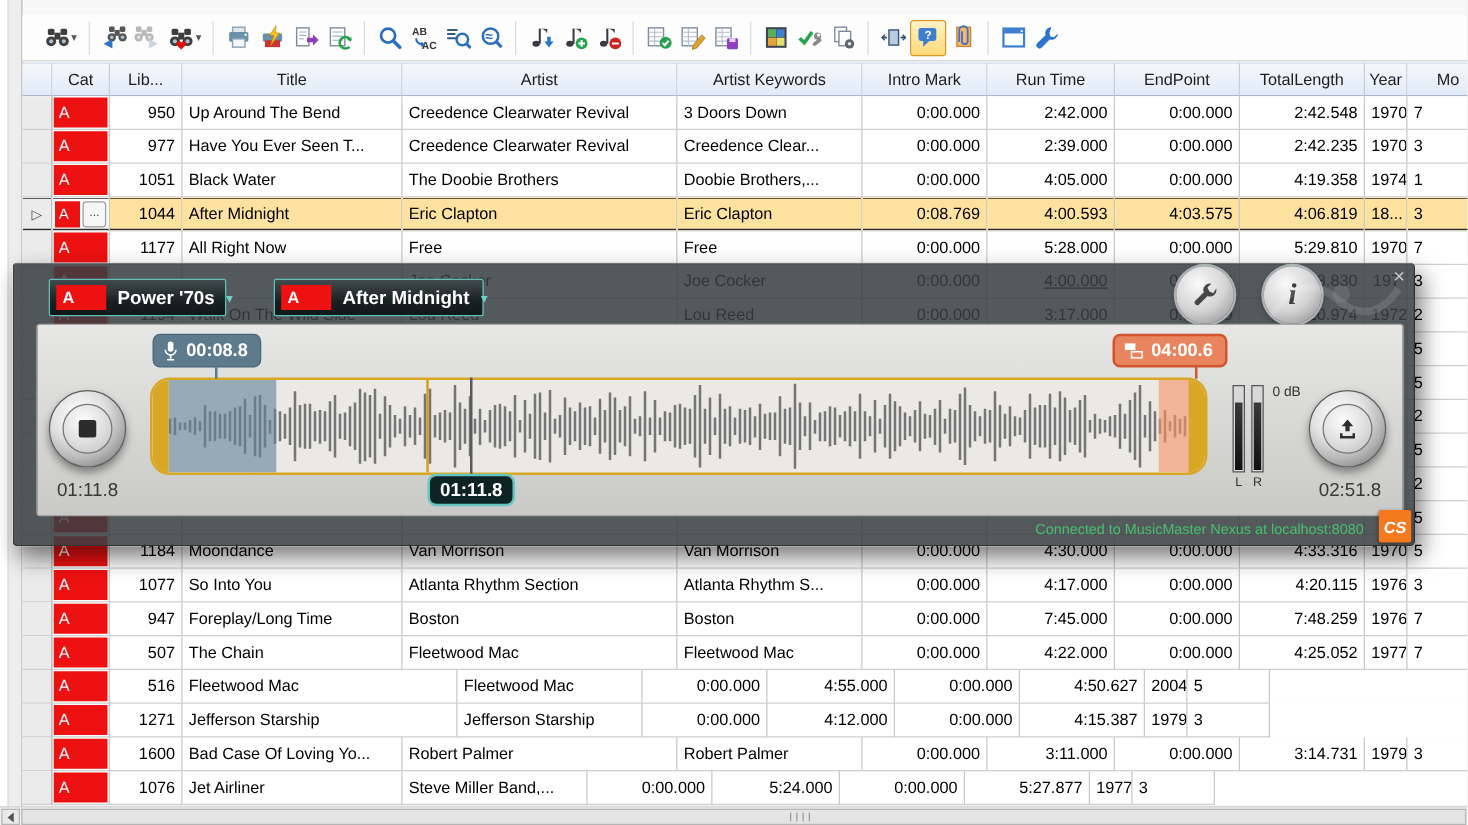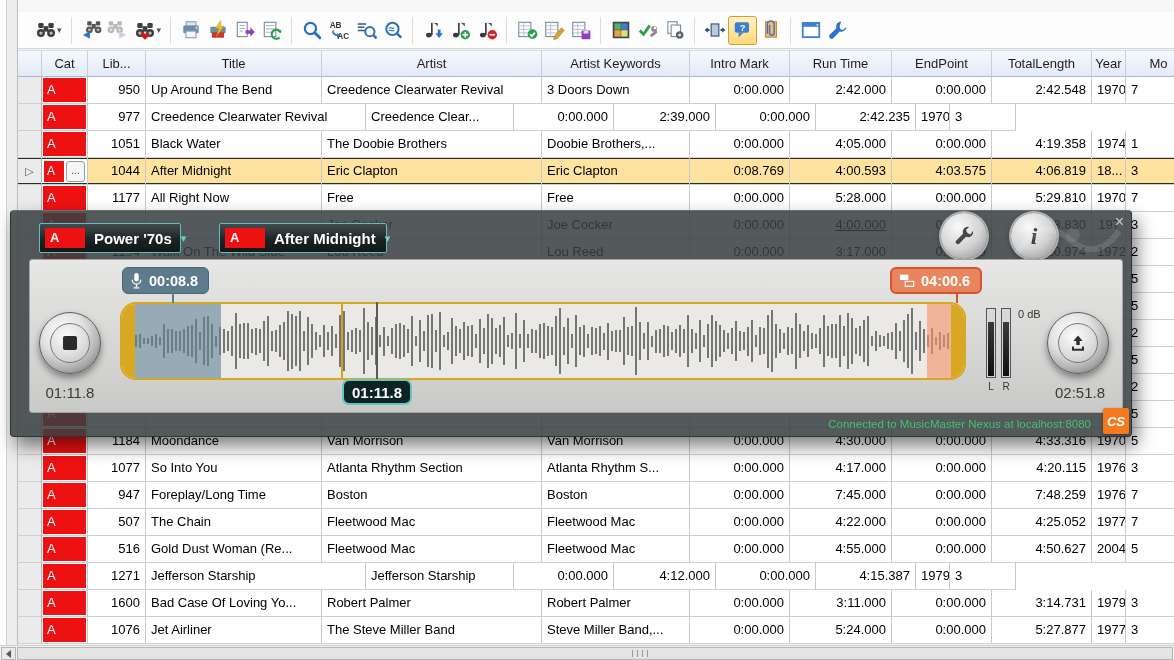--- a/index.html
+++ b/index.html
@@ -345,20 +345,21 @@
           <div class="cell r" style="width: 100px;">2:42.548</div>
           <div class="cell r" style="width: 34px;">1970</div>
           <div class="cell" style="width: 66px;">7</div>
         </div>
         <div class="row">
           <div class="cell c selc" style="width: 24px;"></div>
           <div class="cell catc" style="width: 46px;">
             <span class="badge">A</span>
           </div>
           <div class="cell r" style="width: 58px;">977</div>
+          <div class="cell" style="width: 176px;">Have You Ever Seen T...</div>
           <div class="cell" style="width: 220px;">Creedence Clearwater Revival</div>
           <div class="cell" style="width: 148px;">Creedence Clear...</div>
           <div class="cell r" style="width: 100px;">0:00.000</div>
           <div class="cell r" style="width: 102px;">2:39.000</div>
           <div class="cell r" style="width: 100px;">0:00.000</div>
           <div class="cell r" style="width: 100px;">2:42.235</div>
           <div class="cell r" style="width: 34px;">1970</div>
           <div class="cell" style="width: 66px;">3</div>
         </div>
         <div class="row">
@@ -601,21 +602,20 @@
           <div class="cell r" style="width: 100px;">4:25.052</div>
           <div class="cell r" style="width: 34px;">1977</div>
           <div class="cell" style="width: 66px;">7</div>
         </div>
         <div class="row">
           <div class="cell c selc" style="width: 24px;"></div>
           <div class="cell catc" style="width: 46px;">
             <span class="badge">A</span>
           </div>
           <div class="cell r" style="width: 58px;">516</div>
-          <div class="cell" style="width: 176px;">Gold Dust Woman (Re...</div>
           <div class="cell" style="width: 220px;">Fleetwood Mac</div>
           <div class="cell" style="width: 148px;">Fleetwood Mac</div>
           <div class="cell r" style="width: 100px;">0:00.000</div>
           <div class="cell r" style="width: 102px;">4:55.000</div>
           <div class="cell r" style="width: 100px;">0:00.000</div>
           <div class="cell r" style="width: 100px;">4:50.627</div>
           <div class="cell r" style="width: 34px;">2004</div>
           <div class="cell" style="width: 66px;">5</div>
         </div>
         <div class="row">
@@ -649,21 +649,20 @@
           <div class="cell r" style="width: 34px;">1979</div>
           <div class="cell" style="width: 66px;">3</div>
         </div>
         <div class="row">
           <div class="cell c selc" style="width: 24px;"></div>
           <div class="cell catc" style="width: 46px;">
             <span class="badge">A</span>
           </div>
           <div class="cell r" style="width: 58px;">1076</div>
           <div class="cell" style="width: 176px;">Jet Airliner</div>
-          <div class="cell" style="width: 220px;">The Steve Miller Band</div>
           <div class="cell" style="width: 148px;">Steve Miller Band,...</div>
           <div class="cell r" style="width: 100px;">0:00.000</div>
           <div class="cell r" style="width: 102px;">5:24.000</div>
           <div class="cell r" style="width: 100px;">0:00.000</div>
           <div class="cell r" style="width: 100px;">5:27.877</div>
           <div class="cell r" style="width: 34px;">1977</div>
           <div class="cell" style="width: 66px;">3</div>
         </div>
       </div>
   </div>

